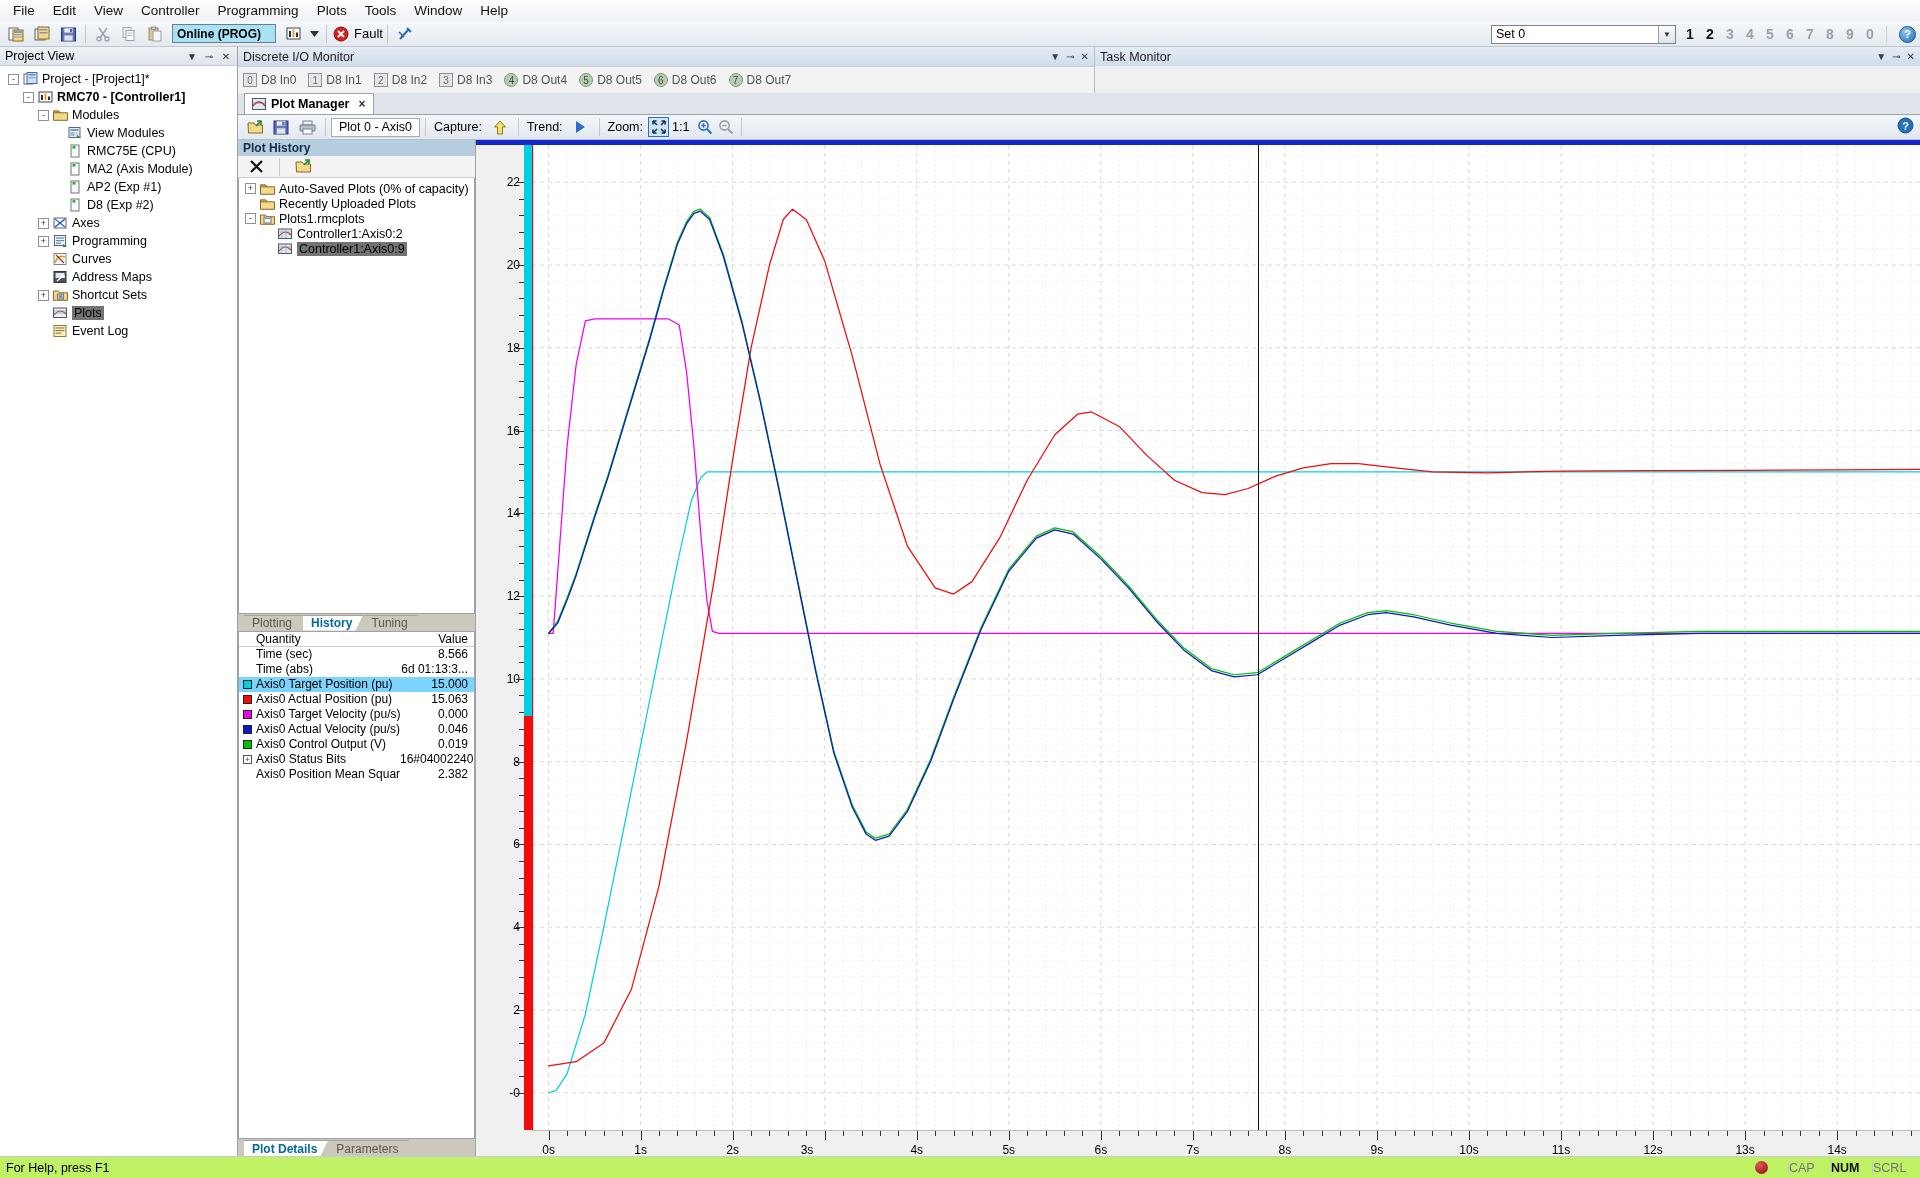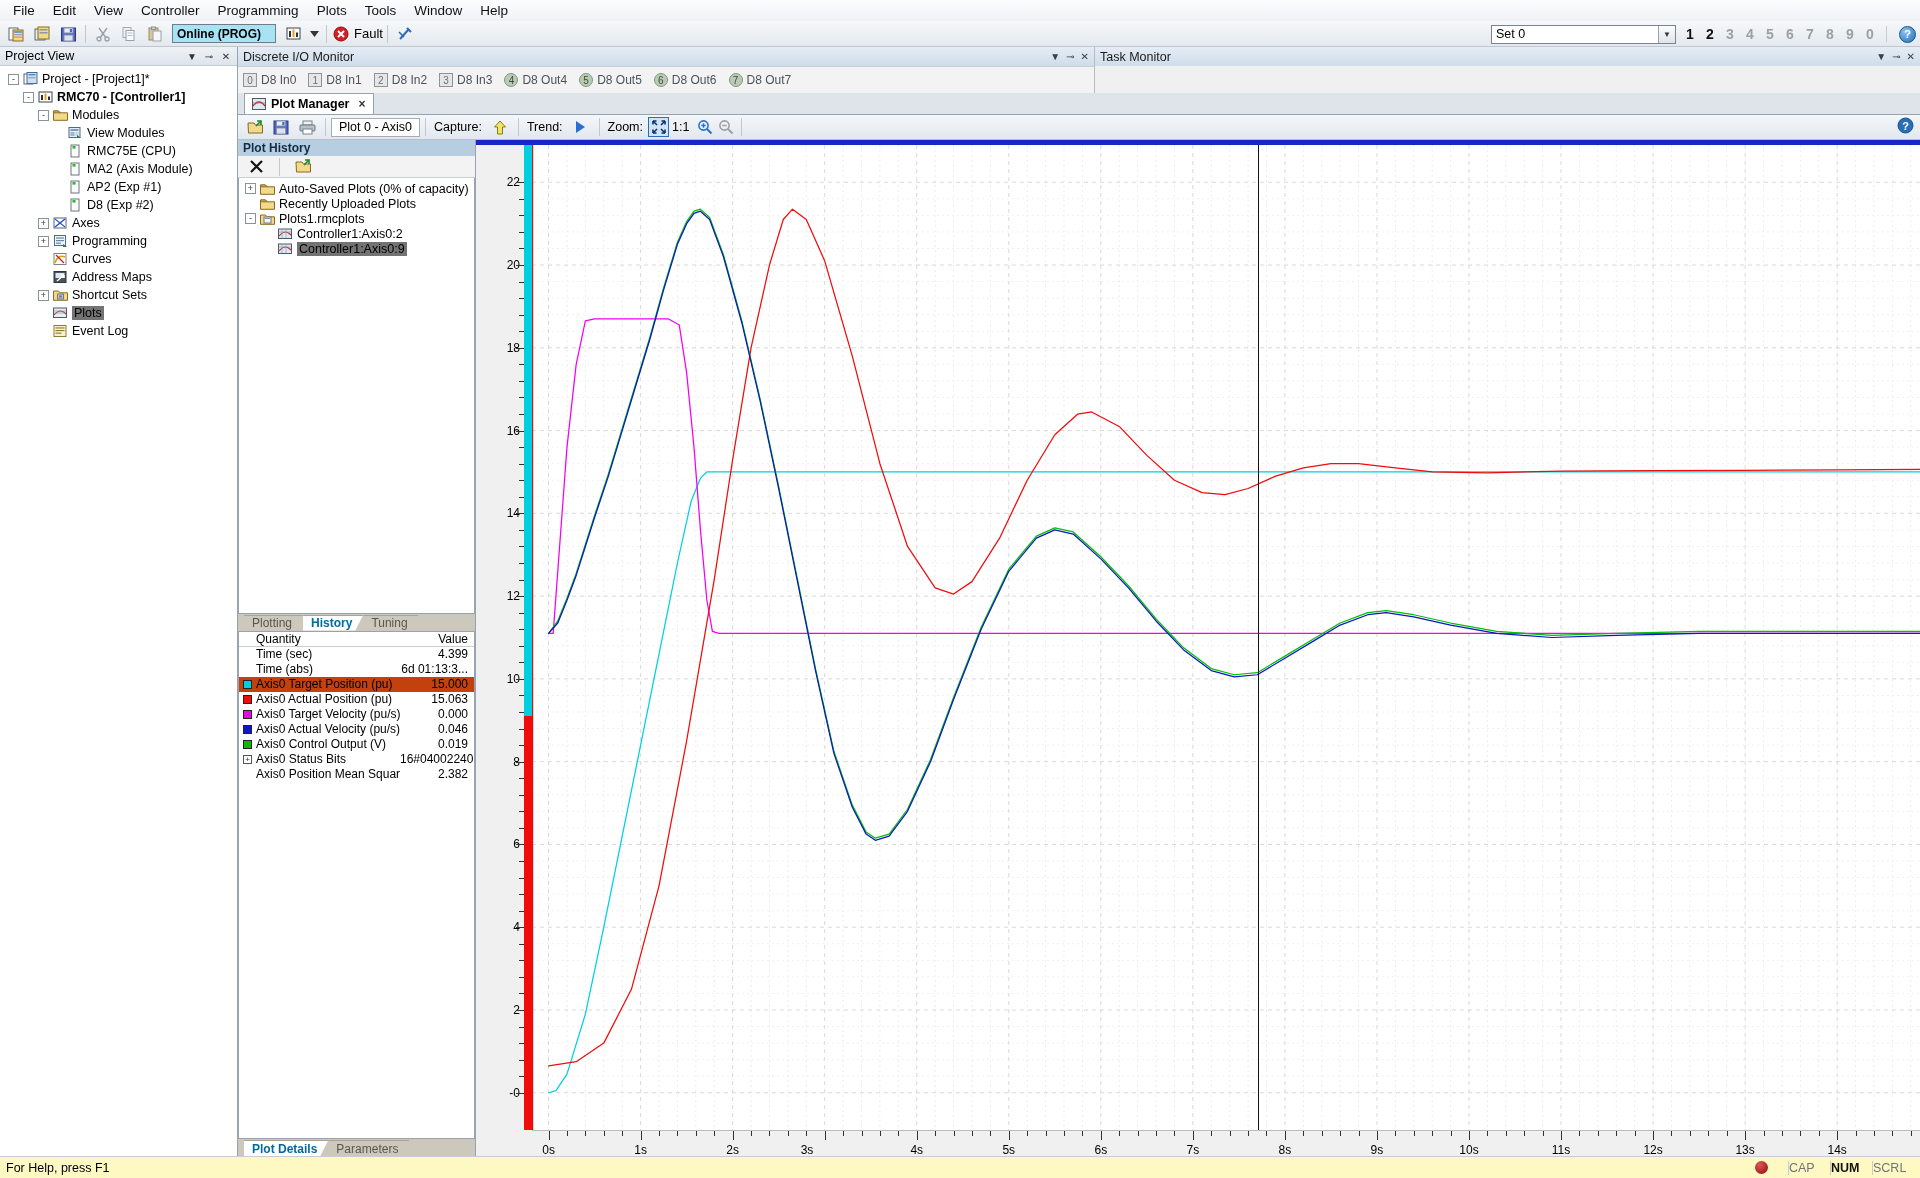--- a/index.html
+++ b/index.html
@@ -138,21 +138,21 @@
   .hnode { display:flex; align-items:center; height:15px; white-space:nowrap; padding-left:6px; }
   .tabstrip { height:17px; flex:0 0 17px; display:flex; align-items:flex-end; background:#cdc8bc; padding-left:6px; }
   .ftab { height:16px; padding:0 11px 0 8px; font-size:12px; display:flex; align-items:center;
           background:#cdc8bc; color:#5a564e;
           clip-path: polygon(0 0, 100% 0, calc(100% - 8px) 100%, 0 100%);
           border-top:1px solid #a9a496; }
   .ftab.act { background:#fff; color:#0369a1; font-weight:bold; }
   .detailgrid { flex:1 1 auto; background:#fff; border:1px solid #9aa3ad; font-size:12px; overflow:hidden; }
   .dg-head { display:flex; border-bottom:1px solid #c8ced4; height:15px; align-items:center; }
   .dg-row { display:flex; height:15px; align-items:center; }
-  .dg-row.hl { background:#c2410c; }
+  .dg-row.hl { background:#7dd3fc; }
   .dg-q { flex:1 1 auto; display:flex; align-items:center; padding-left:4px; white-space:nowrap; overflow:hidden;}
   .dg-v { width:74px; flex:0 0 74px; text-align:right; padding-right:6px; white-space:nowrap; }
   .swatch { width:9px;height:9px;border:1px solid #222; margin-right:4px; flex:0 0 9px; }
   .plusbox { width:9px;height:9px;border:1px solid #555;background:#fff;font-size:8px;line-height:7px;
              text-align:center;margin-right:4px;flex:0 0 9px;color:#333;}
   .dg-indent { width:13px; flex:0 0 13px; }
 
   
   .plotwrap { flex:1 1 auto; position:relative; background:#f0f0f0; min-width:0; }
   .plot-topbar { position:absolute; left:0; right:0; top:0; height:5px; background:#1726c8; }
@@ -166,21 +166,21 @@
   .canvasbox { position:absolute; top:5px; bottom:26px; right:0; background:#fff; overflow:hidden; }
   .xaxis { position:absolute; left:0; right:0; bottom:0; height:26px; background:#f0f0f0;
            border-top:1px solid #bcbcbc; }
   .xtick { position:absolute; top:12px; transform:translateX(-50%); font-size:12px; }
   .xtickmark { position:absolute; top:0; width:1px; height:5px; background:#333; }
   .xtickmark.maj { height:9px; }
   .cursorline { position:absolute; top:0; bottom:0; width:1px; background:#111; }
 
   
   .statusbar { height:22px; flex:0 0 22px; display:flex; align-items:center;
-               background:#fef9c3; border-top:1px solid #c6ccd2; font-size:12.5px; padding-left:6px;}
+               background:#bef264; border-top:1px solid #c6ccd2; font-size:12.5px; padding-left:6px;}
   .sb-right { margin-left:auto; display:flex; align-items:center; gap:0; padding-right:6px; }
   .sb-cell { width:42px; text-align:left; border-left:1px solid #c6ccd2; color:#6e7479; }
   .sb-cell.on { color:#111; font-weight:bold; }
   .rec-dot { width:13px;height:13px;border-radius:50%;
              background: radial-gradient(circle at 35% 30%, #e05555, #8c0d0d); margin-right:20px; }
   .vsep { width:1px; background:#c6ccd2; height:16px; margin:0 6px; }
 </style>
 </head>
 <body>
 
@@ -717,21 +717,21 @@
             <div class="dg-head">
               <div class="dg-q" style="padding-left:17px">Quantity</div>
               <div class="dg-v">Value</div>
             </div>
             <div id="dgrows">
                 <div class="dg-row">
                   <div class="dg-q">
                     <span class="dg-indent"></span>
                     <span>Time (sec)</span>
                   </div>
-                  <div class="dg-v">4.399</div>
+                  <div class="dg-v">8.566</div>
                 </div>
                 <div class="dg-row">
                   <div class="dg-q">
                     <span class="dg-indent"></span>
                     <span>Time (abs)</span>
                   </div>
                   <div class="dg-v">6d 01:13:3...</div>
                 </div>
                 <div class="dg-row hl">
                   <div class="dg-q">

